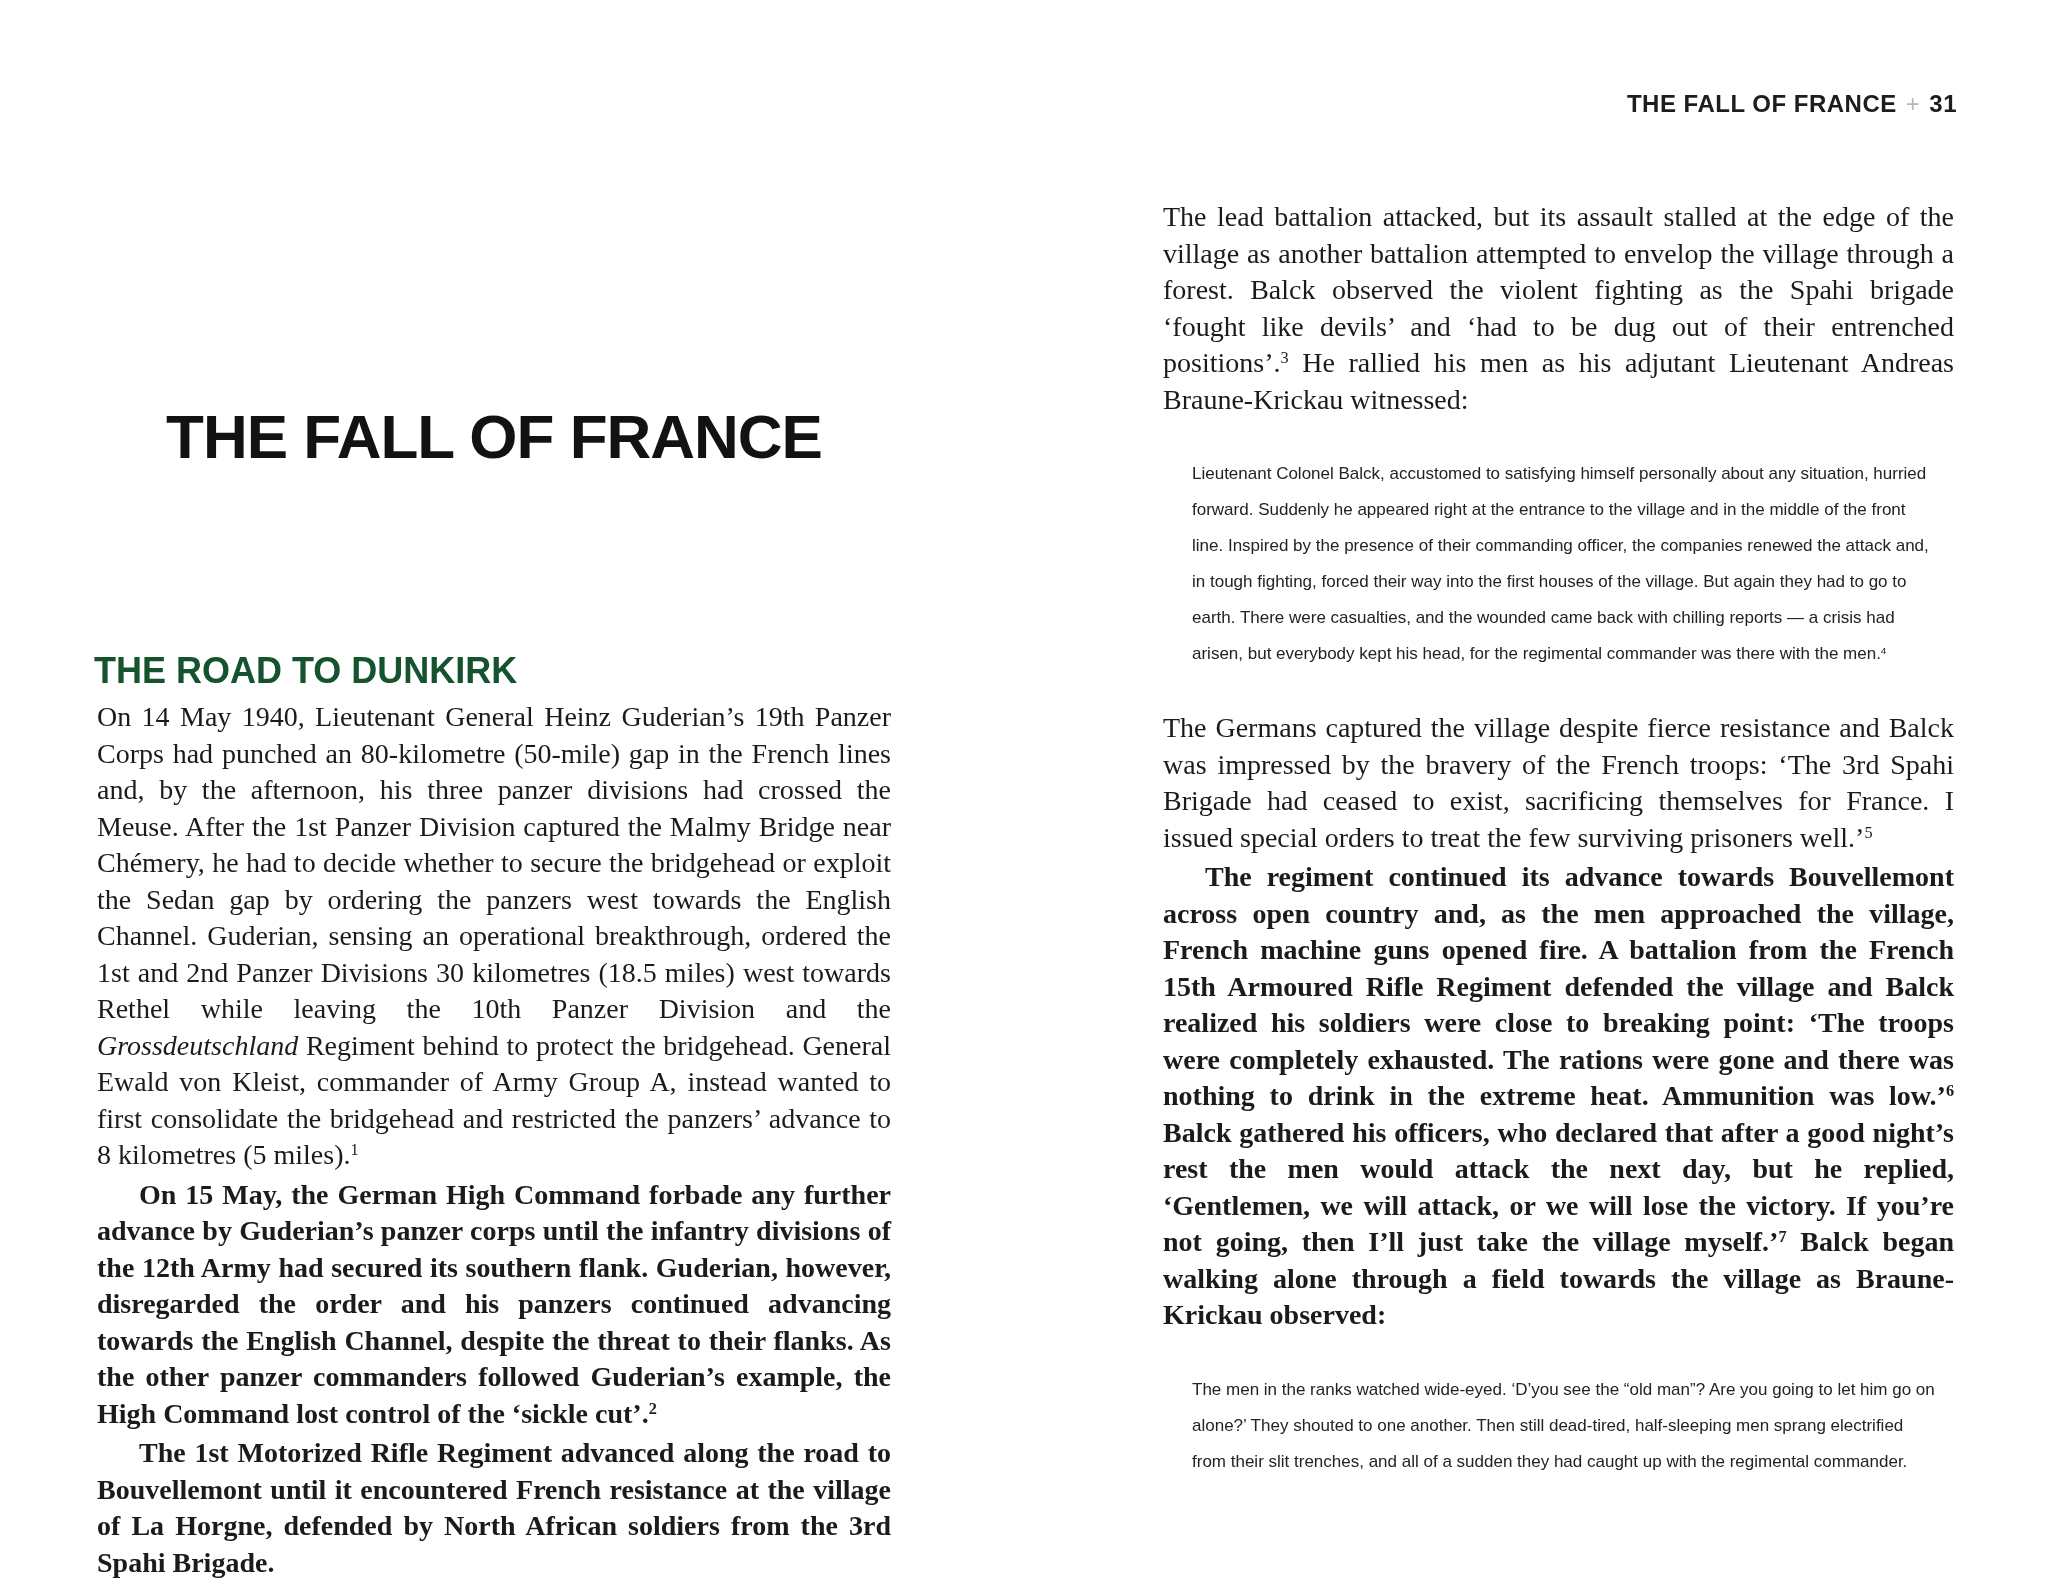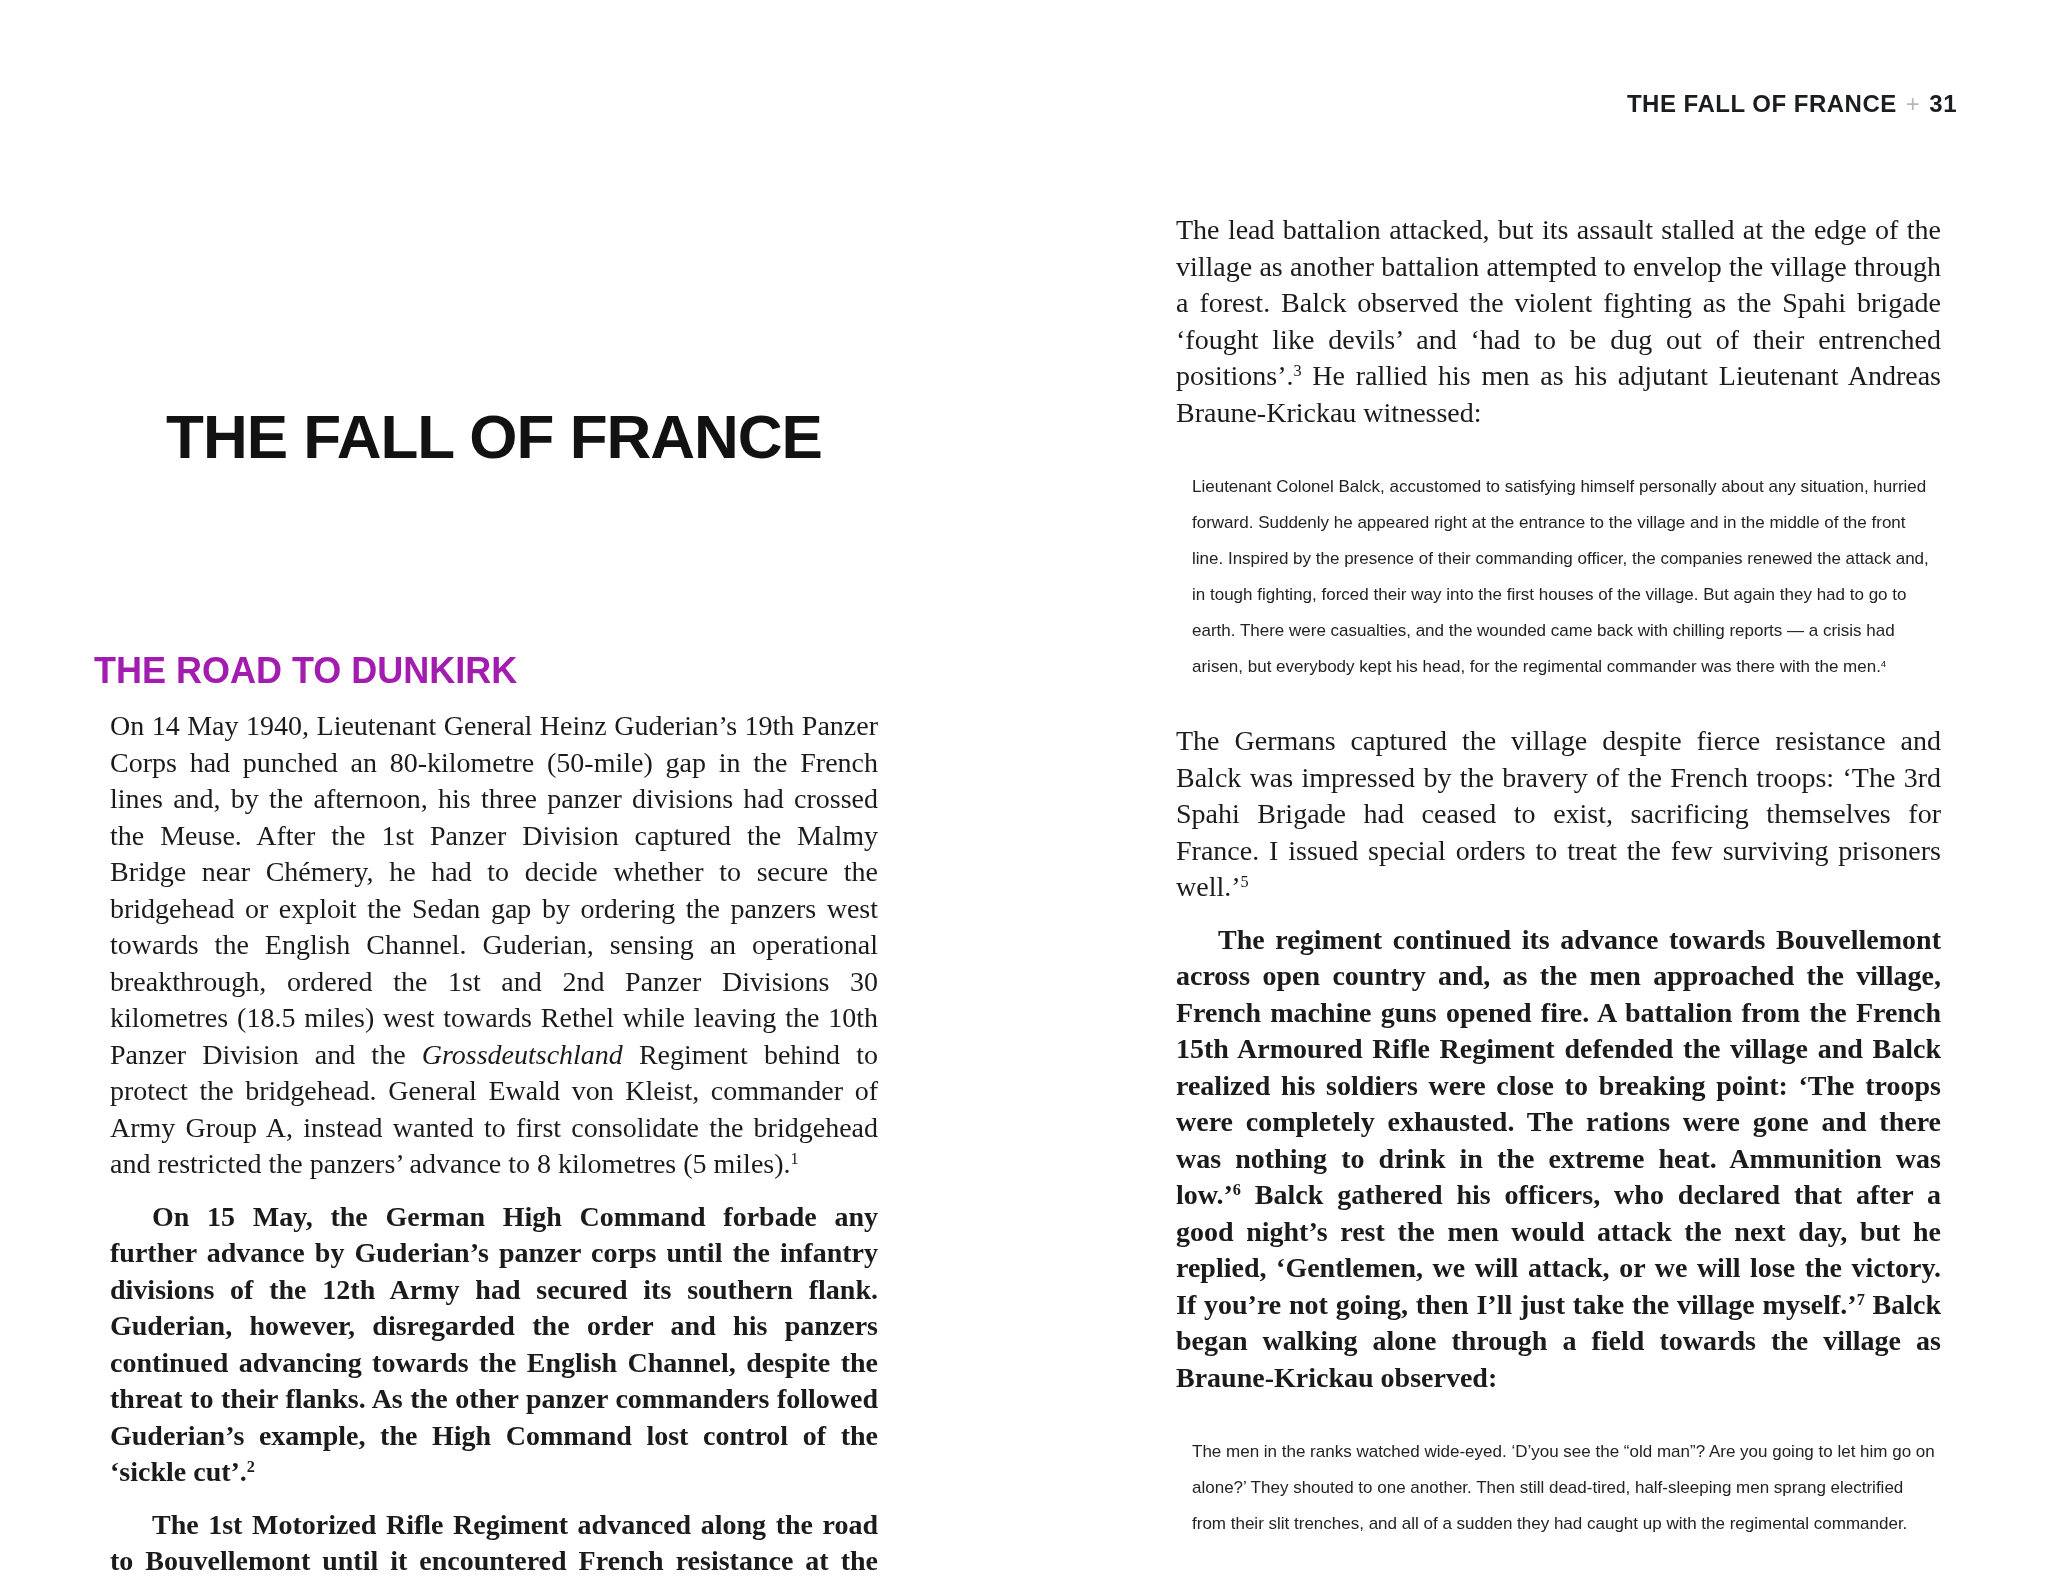--- a/index.html
+++ b/index.html
@@ -29,38 +29,38 @@
     font-size: 62px; line-height: 70px; font-weight: bold;
     letter-spacing: -1px; color: #121212;
   }
 
   
   .left-body { position: absolute; top: 650px; left: 0; width: 100%; }
   .section-heading {
     margin: 0 0 7px 0;
     font-family: "Liberation Sans", sans-serif;
     font-size: 36px; line-height: 42px; font-weight: bold;
-    color: #a21caf; letter-spacing: 0;
+    color: #14532d; letter-spacing: 0;
   }
 
   
   .running-header {
     position: absolute; top: 90px; right: 0;
     font-family: "Liberation Sans", sans-serif;
     font-weight: bold; font-size: 24px; line-height: 28px;
     letter-spacing: 0.5px; color: #1b1d1e;
     white-space: nowrap;
   }
   .running-header .sep { color: #b4b6b8; font-weight: normal; margin: 0 9px; }
 
   .right-body { position: absolute; top: 196px; left: 0; width: 100%; }
 
   
   p.paragraph {
-    margin: 16px;
+    margin: 3px;
     font-size: 28px; line-height: 36.5px;
     color: #1b1b1b;
     text-align: justify;
     hyphens: none;
   }
   p.paragraph.indent { text-indent: 42px; font-weight: bold; }
   p.paragraph i { }
 
   
   p.quote {

